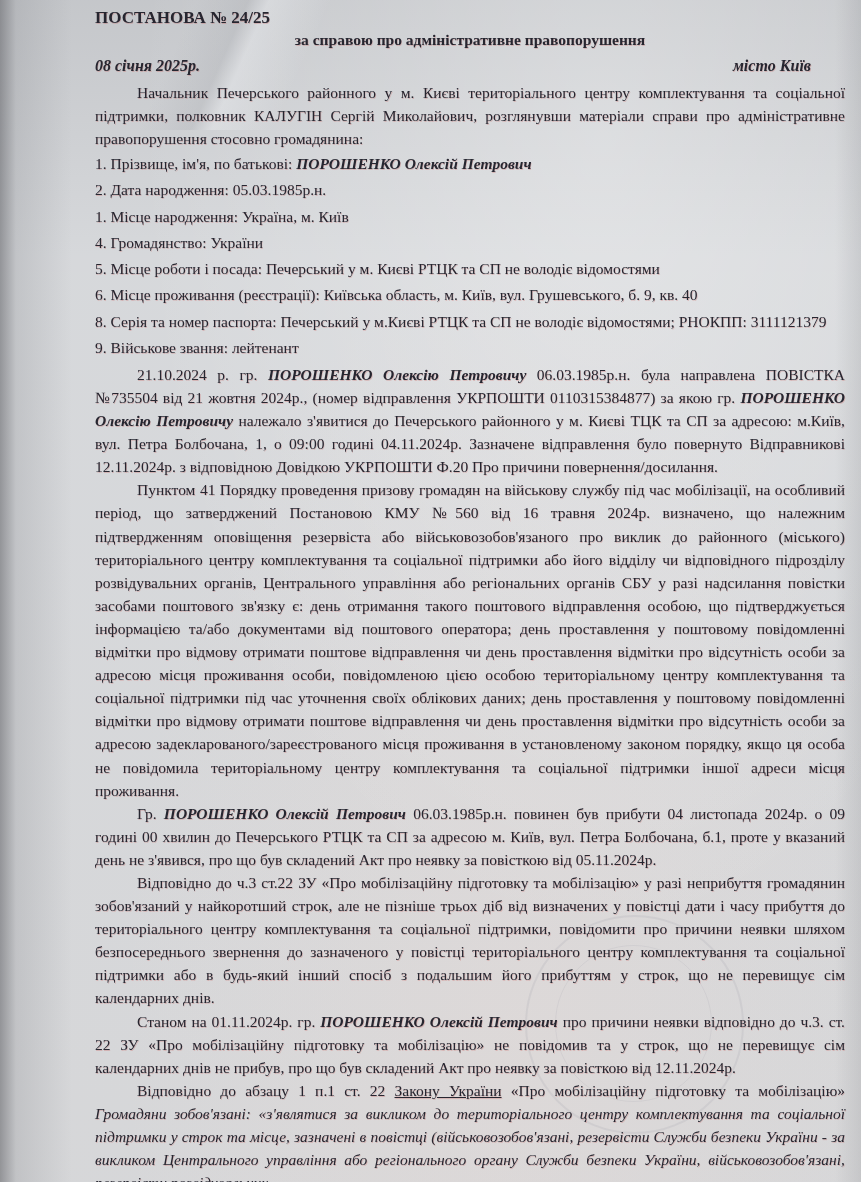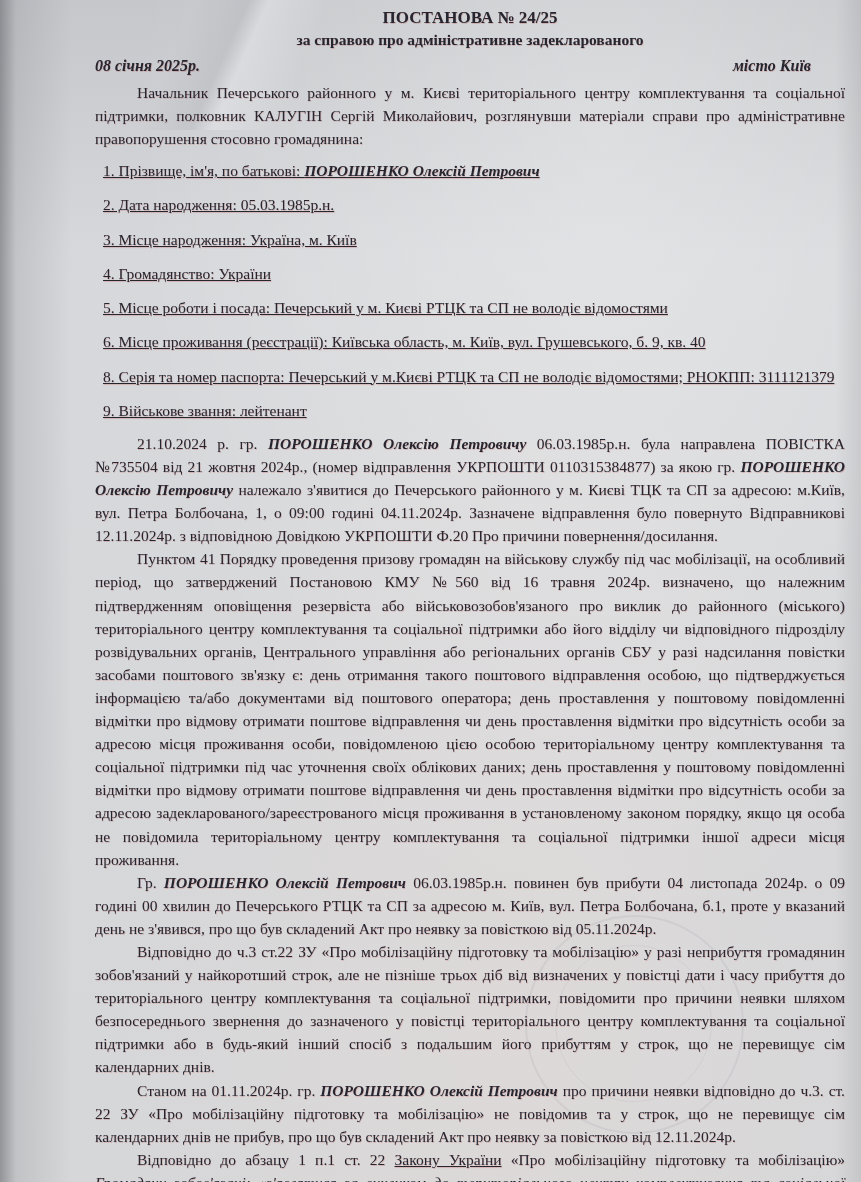--- a/index.html
+++ b/index.html
@@ -49,21 +49,20 @@
     position: absolute;
     left: 0; top: 0;
     box-sizing: border-box;
     width: 861px;
     padding: 7px 16px 0 95px;
     color: #262630;
     font-size: 15.5px;
     text-shadow: 0.6px 1.1px 0 rgba(198,74,70,0.26);
   }
   .title {
-    text-align: center;
     font-weight: bold;
     font-size: 17px;
     line-height: 22px;
   }
   .subtitle {
     text-align: center;
     font-weight: bold;
     font-size: 15.5px;
     line-height: 21px;
   }
@@ -79,54 +78,53 @@
     gap: 34px;
   }
   .para {
     margin: 0;
     text-align: justify;
     text-indent: 42px;
     line-height: 23.1px;
   }
   .intro { margin-bottom: 1px; }
   .li {
-    margin: 8px;
+    margin: 0;
     text-align: justify;
     text-indent: 0;
     line-height: 26.2px;
-    text-decoration: underline;
   }
   .li + .para { margin-top: 2px; }
   .s-i  { font-style: italic; }
   .s-bi { font-weight: bold; font-style: italic; }
   .s-u  { text-decoration: underline; }
 </style>
 </head>
 <body>
 
 <div class="photo">
   <div class="fold"></div>
   <div class="stamp">
     <div class="stamp-inner"></div>
   </div>
 
   <div class="content">
     <div class="title">ПОСТАНОВА № 24/25</div>
-    <div class="subtitle">за справою про адміністративне задекларованого</div>
+    <div class="subtitle">за справою про адміністративне правопорушення</div>
 
     <div class="dateline">
       <span>08 січня 2025р.</span>
       <span>місто Київ</span>
     </div>
 
     <p class="para intro"><span>Начальник Печерського районного у м. Києві територіального центру комплектування та соціальної підтримки, полковник КАЛУГІН Сергій Миколайович, розглянувши матеріали справи про адміністративне правопорушення стосовно громадянина:</span></p>
 
     <p class="li"><span>1. Прізвище, ім'я, по батькові: </span><span class="s-bi">ПОРОШЕНКО Олексій Петрович</span></p>
     <p class="li"><span>2. Дата народження: 05.03.1985р.н.</span></p>
-    <p class="li"><span>3. Місце народження: Україна, м. Київ</span></p>
+    <p class="li"><span>1. Місце народження: Україна, м. Київ</span></p>
     <p class="li"><span>4. Громадянство: України</span></p>
     <p class="li"><span>5. Місце роботи і посада: Печерський у м. Києві РТЦК та СП не володіє відомостями</span></p>
     <p class="li"><span>6. Місце проживання (реєстрації): Київська область, м. Київ, вул. Грушевського, б. 9, кв. 40</span></p>
     <p class="li"><span>8. Серія та номер паспорта: Печерський у м.Києві РТЦК та СП не володіє відомостями; РНОКПП: 3111121379</span></p>
     <p class="li"><span>9. Військове звання: лейтенант</span></p>
 
     <p class="para"><span>21.10.2024 р. гр. </span><span class="s-bi">ПОРОШЕНКО Олексію Петровичу</span><span> 06.03.1985р.н. була направлена ПОВІСТКА №735504 від 21 жовтня 2024р., (номер відправлення УКРПОШТИ 0110315384877) за якою гр. </span><span class="s-bi">ПОРОШЕНКО Олексію Петровичу</span><span> належало з'явитися до Печерського районного у м. Києві ТЦК та СП за адресою: м.Київ, вул. Петра Болбочана, 1, о 09:00 годині 04.11.2024р. Зазначене відправлення було повернуто Відправникові 12.11.2024р. з відповідною Довідкою УКРПОШТИ Ф.20 Про причини повернення/досилання.</span></p>
     <p class="para"><span>Пунктом 41 Порядку проведення призову громадян на військову службу під час мобілізації, на особливий період, що затверджений Постановою КМУ №560 від 16 травня 2024р. визначено, що належним підтвердженням оповіщення резервіста або військовозобов'язаного про виклик до районного (міського) територіального центру комплектування та соціальної підтримки або його відділу чи відповідного підрозділу розвідувальних органів, Центрального управління або регіональних органів СБУ у разі надсилання повістки засобами поштового зв'язку є: день отримання такого поштового відправлення особою, що підтверджується інформацією та/або документами від поштового оператора; день проставлення у поштовому повідомленні відмітки про відмову отримати поштове відправлення чи день проставлення відмітки про відсутність особи за адресою місця проживання особи, повідомленою цією особою територіальному центру комплектування та соціальної підтримки під час уточнення своїх облікових даних; день проставлення у поштовому повідомленні відмітки про відмову отримати поштове відправлення чи день проставлення відмітки про відсутність особи за адресою задекларованого/зареєстрованого місця проживання в установленому законом порядку, якщо ця особа не повідомила територіальному центру комплектування та соціальної підтримки іншої адреси місця проживання.</span></p>
     <p class="para"><span>Гр. </span><span class="s-bi">ПОРОШЕНКО Олексій Петрович</span><span> 06.03.1985р.н. повинен був прибути 04 листопада 2024р. о 09 годині 00 хвилин до Печерського РТЦК та СП за адресою м. Київ, вул. Петра Болбочана, б.1, проте у вказаний день не з'явився, про що був складений Акт про неявку за повісткою від 05.11.2024р.</span></p>
     <p class="para"><span>Відповідно до ч.3 ст.22 ЗУ «Про мобілізаційну підготовку та мобілізацію» у разі неприбуття громадянин зобов'язаний у найкоротший строк, але не пізніше трьох діб від визначених у повістці дати і часу прибуття до територіального центру комплектування та соціальної підтримки, повідомити про причини неявки шляхом безпосереднього звернення до зазначеного у повістці територіального центру комплектування та соціальної підтримки або в будь-який інший спосіб з подальшим його прибуттям у строк, що не перевищує сім календарних днів.</span></p>

